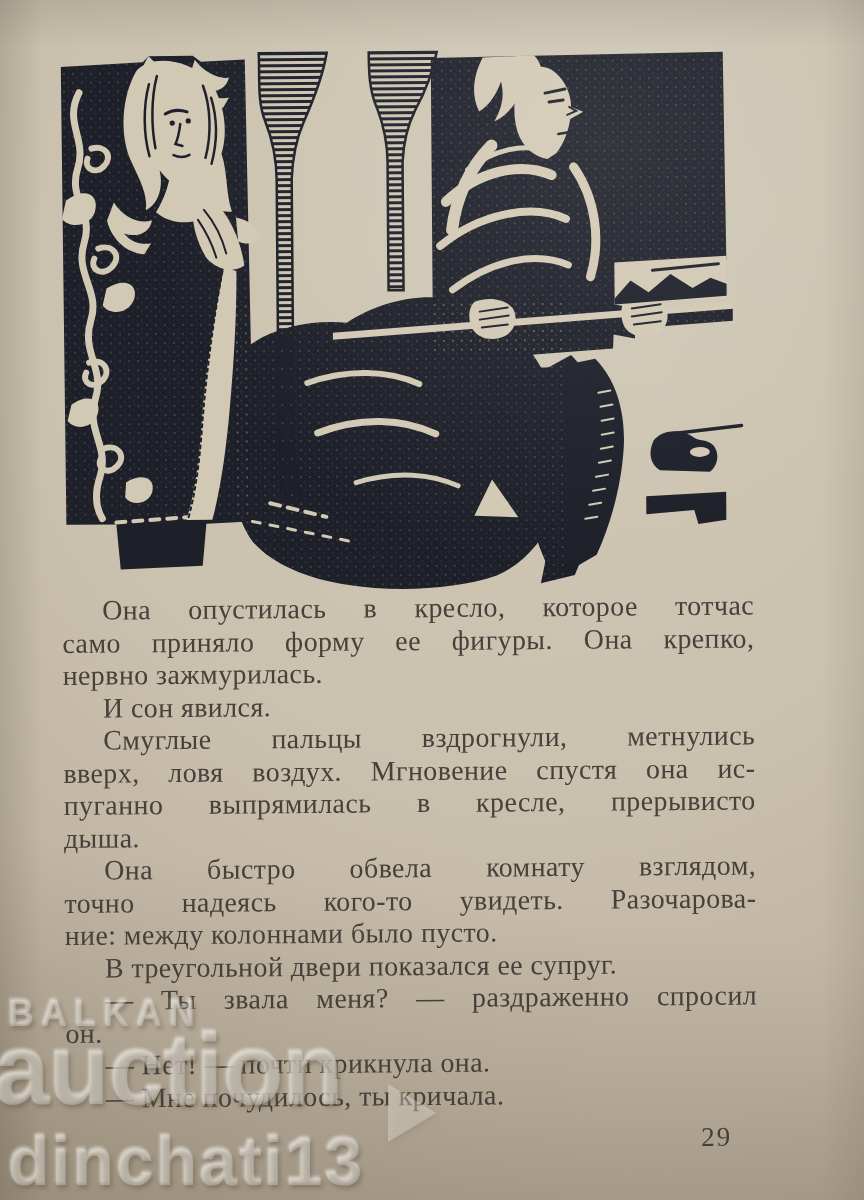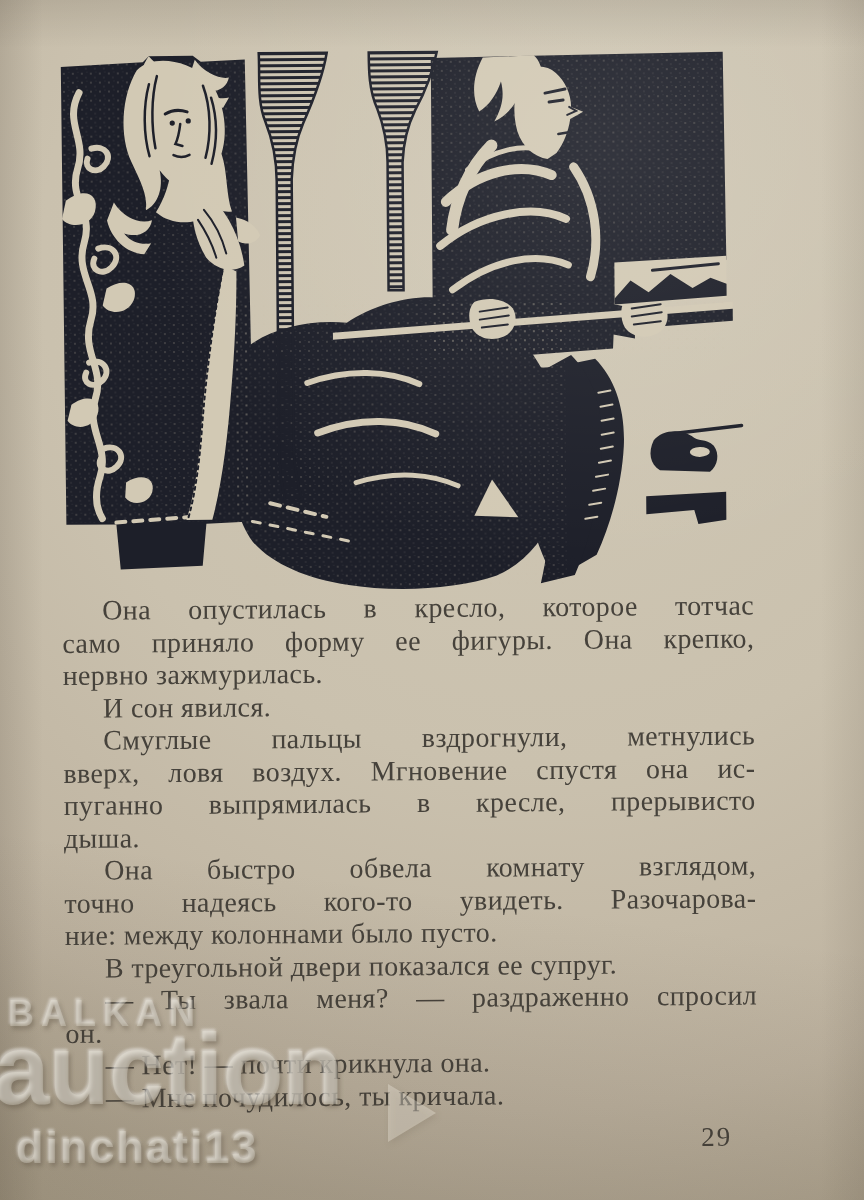--- a/index.html
+++ b/index.html
@@ -56,21 +56,21 @@
   }
   .wm-balkan{left:8px;top:993px;font-size:36px;letter-spacing:7px;}
   .wm-auction{left:-6px;top:1012px;font-size:100px;letter-spacing:-1px;}
   .wm-arrow{
     position:absolute;left:388px;top:1084px;width:0;height:0;
     border-left:48px solid rgba(238,233,223,0.36);
     border-top:29px solid transparent;
     border-bottom:29px solid transparent;
     filter:drop-shadow(2px 3px 3px rgba(95,85,68,0.40));
   }
-  .wm-seller{left:16px;top:1122px;font-size:45px;letter-spacing:2px;}
+  .wm-seller{left:8px;top:1122px;font-size:68px;letter-spacing:2px;}
 </style>
 </head>
 <body>
 
 <div class="photo">
   <div class="page-content">
 
     <svg class="illustration" viewBox="0 0 688 540" aria-hidden="true">
       <defs>
         <pattern id="hstr" width="6" height="6" patternUnits="userSpaceOnUse">

